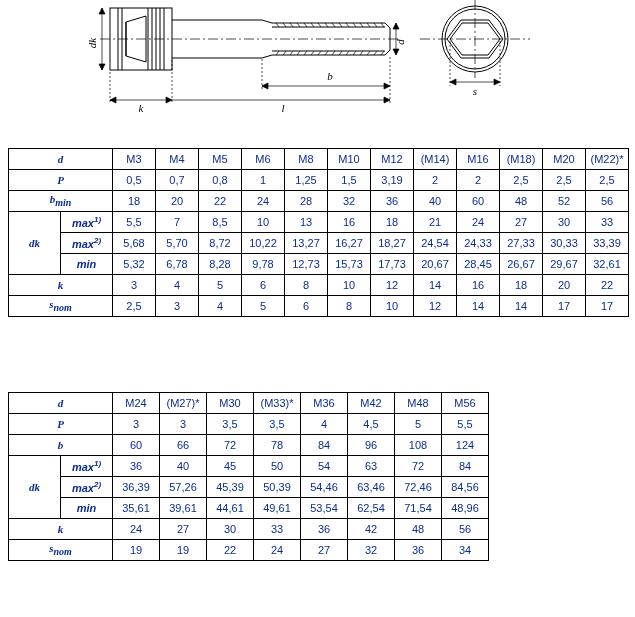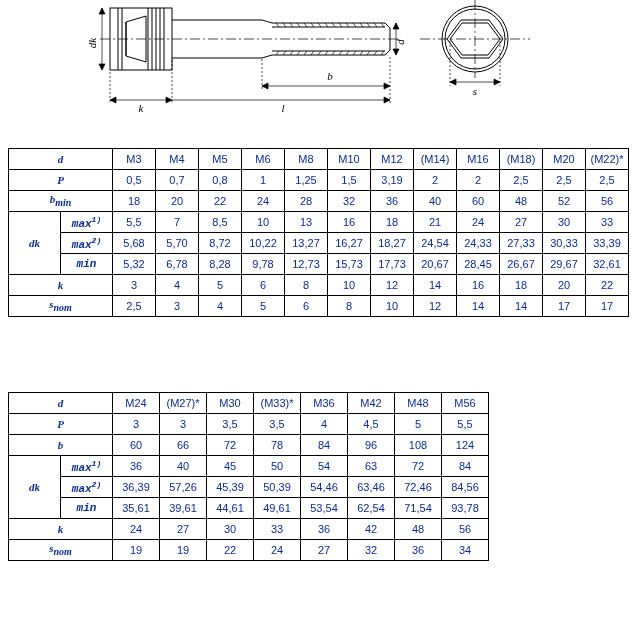--- a/index.html
+++ b/index.html
@@ -65,21 +65,21 @@
     font-weight: bold;
     font-size: 16px;
     color: #0b2c91;
   }
   .rowlabel .sub {
     font-size: 10px;
     vertical-align: sub;
     font-style: italic;
   }
   .sublabel {
-    font-family: Liberation Mono, monospace;
+    font-family: Liberation Sans, sans-serif;
     font-style: italic;
     font-weight: bold;
     font-size: 11px;
     color: #0b2c91;
     text-align: right;
     padding-right: 6px;
   }
   .sublabel .sup {
     font-size: 8px;
     vertical-align: super;
@@ -470,21 +470,21 @@
           </tr>
           <tr>
             <td class="sublabel">min</td>
             <td class="val">35,61</td>
             <td class="val">39,61</td>
             <td class="val">44,61</td>
             <td class="val">49,61</td>
             <td class="val">53,54</td>
             <td class="val">62,54</td>
             <td class="val">71,54</td>
-            <td class="val">93,78</td>
+            <td class="val">48,96</td>
           </tr>
           <tr>
             <td colspan="2" class="rowlabel">k</td>
             <td class="val blue">24</td>
             <td class="val blue">27</td>
             <td class="val blue">30</td>
             <td class="val blue">33</td>
             <td class="val blue">36</td>
             <td class="val blue">42</td>
             <td class="val blue">48</td>

